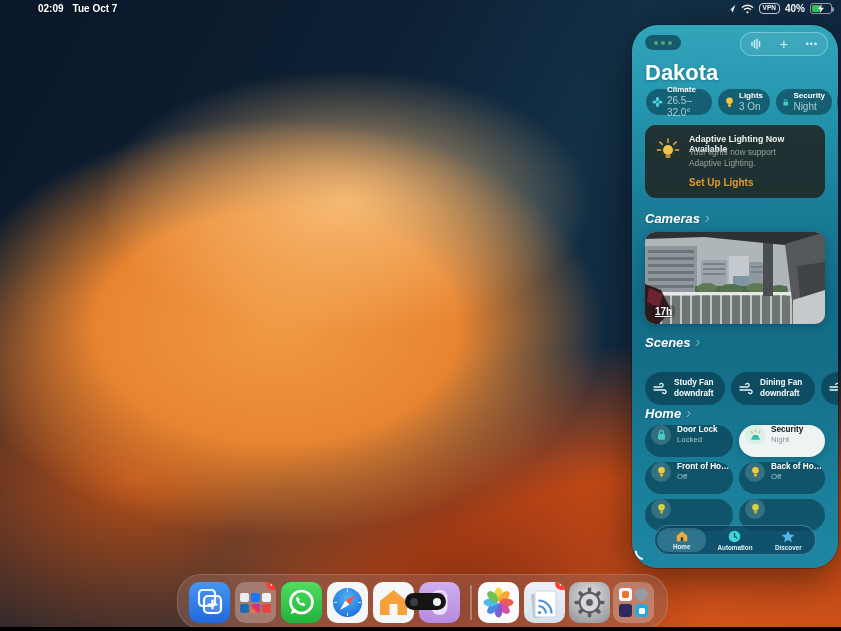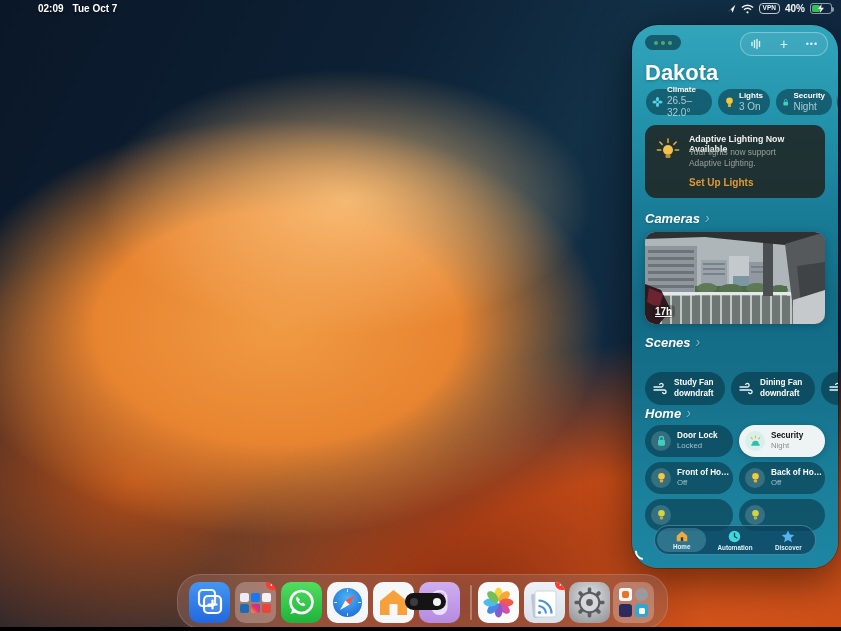--- a/index.html
+++ b/index.html
@@ -53,21 +53,21 @@
 
   .sec-head { color:#fff; font-size:13px; font-weight:700; display:flex; gap:5px; align-items:center; text-shadow:0 1px 2px rgba(0,40,55,.3);font-style:italic; }
   .sec-head .chev { color:rgba(220,245,250,.55); font-size:14px; font-weight:400; margin-top:-1px; }
 
   .cam-card { left:13px; top:207px; width:180px; height:92px; border-radius:10px; overflow:hidden; background:#9aa3a8; box-shadow:0 2px 8px rgba(0,30,45,.3); }
   .cam-badge { position:absolute; left:7px; bottom:6px; color:#fff; font-size:10px; font-weight:700; background:rgba(20,20,20,.3); border-radius:4px; padding:1px 3px;text-decoration:underline; }
 
   .scene-btn { top:347px; height:33px; border-radius:17px; background:rgba(6,44,60,.52); display:flex; align-items:center; gap:6px; padding:0 8px; }
   .scene-btn .lbl { color:#fff; font-size:8.2px; font-weight:700; line-height:1.25; }
 
-  .tile { height:32px; border-radius:16px; display:flex; align-items:center; gap:6px; padding:0 6px; background:rgba(6,44,60,.52); }
+  .tile { height:32px; border-radius:16px; display:flex; align-items:flex-start; gap:6px; padding:0 6px; background:rgba(6,44,60,.52); }
   .tile.active { background:#eef3f4; box-shadow:0 2px 6px rgba(0,30,45,.25); }
   .tile .ic { width:20px; height:20px; border-radius:50%; background:rgba(225,242,246,.18); display:flex; align-items:center; justify-content:center; flex:none; }
   .tile.active .ic { background:#d8f0ea; }
   .tile .tt b { display:block; font-size:8.2px; font-weight:700; color:#fff; line-height:1.25; white-space:nowrap; }
   .tile .tt span { display:block; font-size:7.8px; color:rgba(215,238,244,.7); line-height:1.2; }
   .tile.active .tt b { color:#111; }
   .tile.active .tt span { color:#8a8f92; }
 
   .tabbar { left:22px; top:500px; width:162px; height:30px; border-radius:16px; background:rgba(12,66,92,.75);
     border:1px solid rgba(160,220,240,.35); display:flex; }

